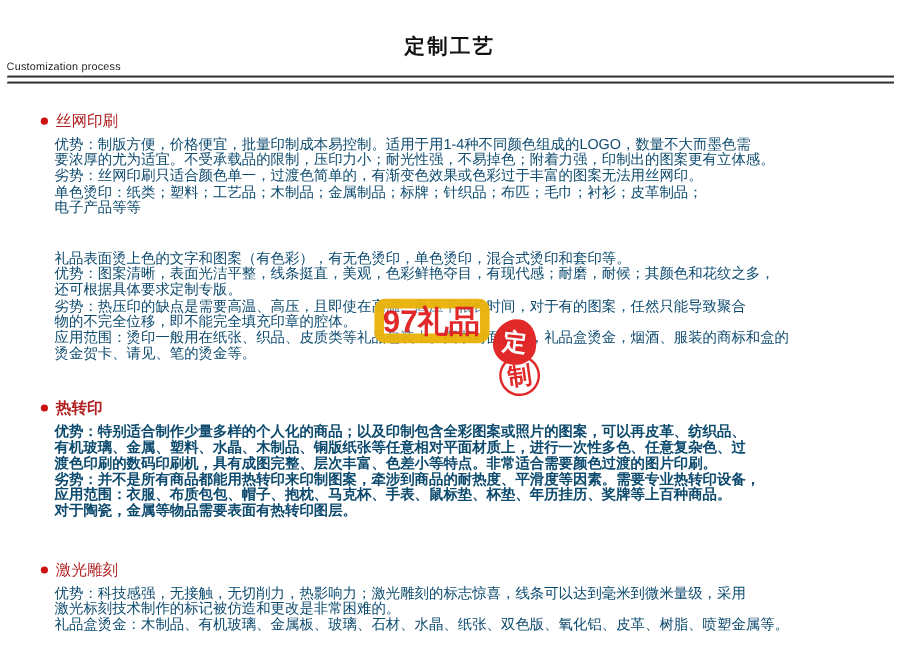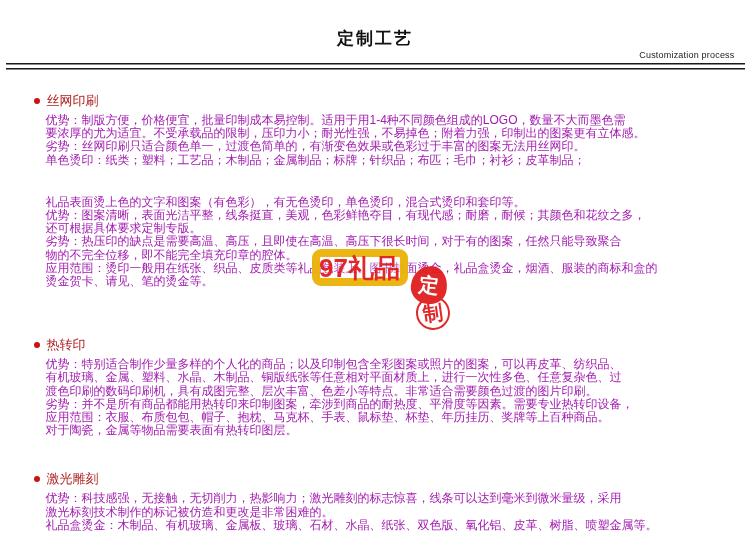--- a/index.html
+++ b/index.html
@@ -9,38 +9,38 @@
     position:relative; width:739px; height:550px; background:#ffffff;
     overflow:hidden; margin:0 auto;
   }
   
   header { padding-top:30px; }
   .page-title {
     text-align:center; font-size:17px; font-weight:bold; color:#111111;
     letter-spacing:2px; line-height:18px;
   }
   .subtitle {
-    text-align:right; font-size:9px; color:#222222; margin:2px 10px 0 0;
+    text-align:left; font-size:9px; color:#222222; margin:2px 10px 0 0;
     letter-spacing:0.2px;
   }
   .rules { margin-top:3px; }
   .rule { width:750px; height:2px; background:#1a1a1a; border-bottom:1px solid #8a8a8a; }
   .rule + .rule { margin-top:3px; }
   
   main { margin-top:24px; padding-left:40px; padding-right:6px; }
   section { position:relative; }
   .sec-head { display:flex; align-items:center; }
   .bullet {
     width:6px; height:6px; border-radius:50%; background:#cc1111;
     margin-left:-12px; margin-right:7px; flex:none;
   }
   .sec-title { font-size:13px; color:#b02020; line-height:14px; }
   .sec-body { margin-top:6px; }
-  .tl { font-size:12px; line-height:13.2px; color:#a21caf; white-space:nowrap; }
-  #s2 { margin-top:29px; } #s3 { margin-top:50px; } #s4 { margin-top:35px; }
+  .tl { font-size:12px; line-height:13.2px; color:#0c4a6e; white-space:nowrap; }
+  #s2 { margin-top:29px; } #s3 { margin-top:32px;font-weight:bold; } #s4 { margin-top:35px; }
   
   .watermark { position:absolute; left:0; top:0; width:100%; height:100%; pointer-events:none; }
   .brand-badge {
     position:absolute; left:306px; top:249px; width:96px; height:37px;
     border:8px solid #eab308; border-radius:9px; opacity:0.95;
     display:flex; align-items:center; justify-content:center; background:rgba(255,255,255,0.25);
   }
   .brand-text {
     font-size:26px; font-weight:bold; color:#e01e1e; line-height:26px; letter-spacing:0px;
     white-space:nowrap;
@@ -80,20 +80,21 @@
     <section id="s1">
       <div class="sec-head">
         <span class="bullet"></span>
         <span class="sec-title">丝网印刷</span>
       </div>
       <div class="sec-body">
         <div class="tl">优势：制版方便，价格便宜，批量印制成本易控制。适用于用1-4种不同颜色组成的LOGO，数量不大而墨色需</div>
         <div class="tl">要浓厚的尤为适宜。不受承载品的限制，压印力小；耐光性强，不易掉色；附着力强，印制出的图案更有立体感。</div>
         <div class="tl">劣势：丝网印刷只适合颜色单一，过渡色简单的，有渐变色效果或色彩过于丰富的图案无法用丝网印。</div>
         <div class="tl">单色烫印：纸类；塑料；工艺品；木制品；金属制品；标牌；针织品；布匹；毛巾；衬衫；皮革制品；</div>
+        <div class="tl">电子产品等等</div>
       </div>
     </section>
 
     <section id="s2">
       <div class="sec-body">
         <div class="tl">礼品表面烫上色的文字和图案（有色彩），有无色烫印，单色烫印，混合式烫印和套印等。</div>
         <div class="tl">优势：图案清晰，表面光洁平整，线条挺直，美观，色彩鲜艳夺目，有现代感；耐磨，耐候；其颜色和花纹之多，</div>
         <div class="tl">还可根据具体要求定制专版。</div>
         <div class="tl">劣势：热压印的缺点是需要高温、高压，且即使在高温、高压下很长时间，对于有的图案，任然只能导致聚合</div>
         <div class="tl">物的不完全位移，即不能完全填充印章的腔体。</div>

